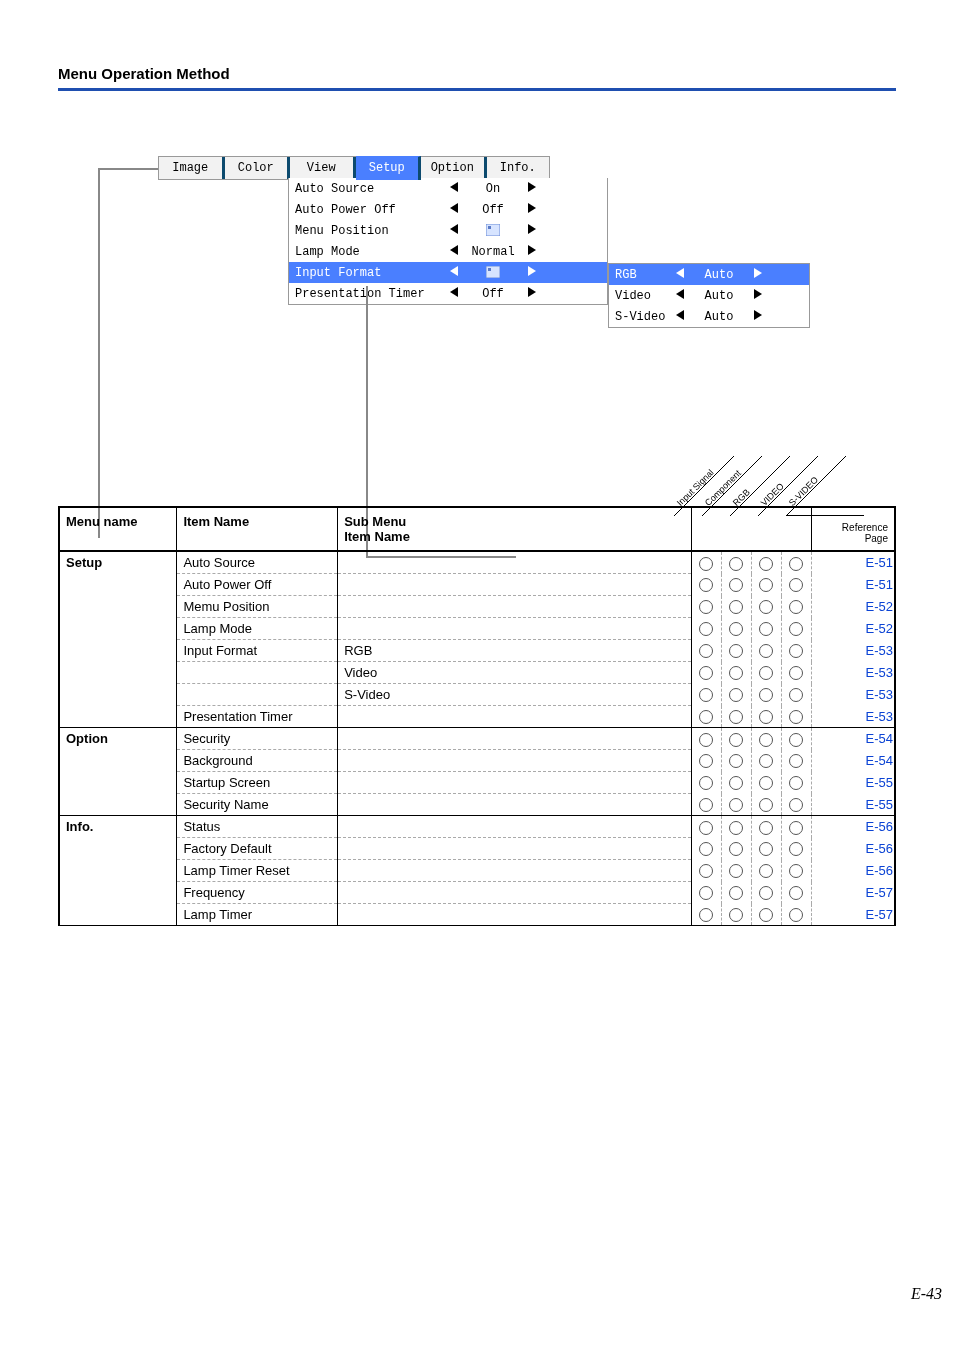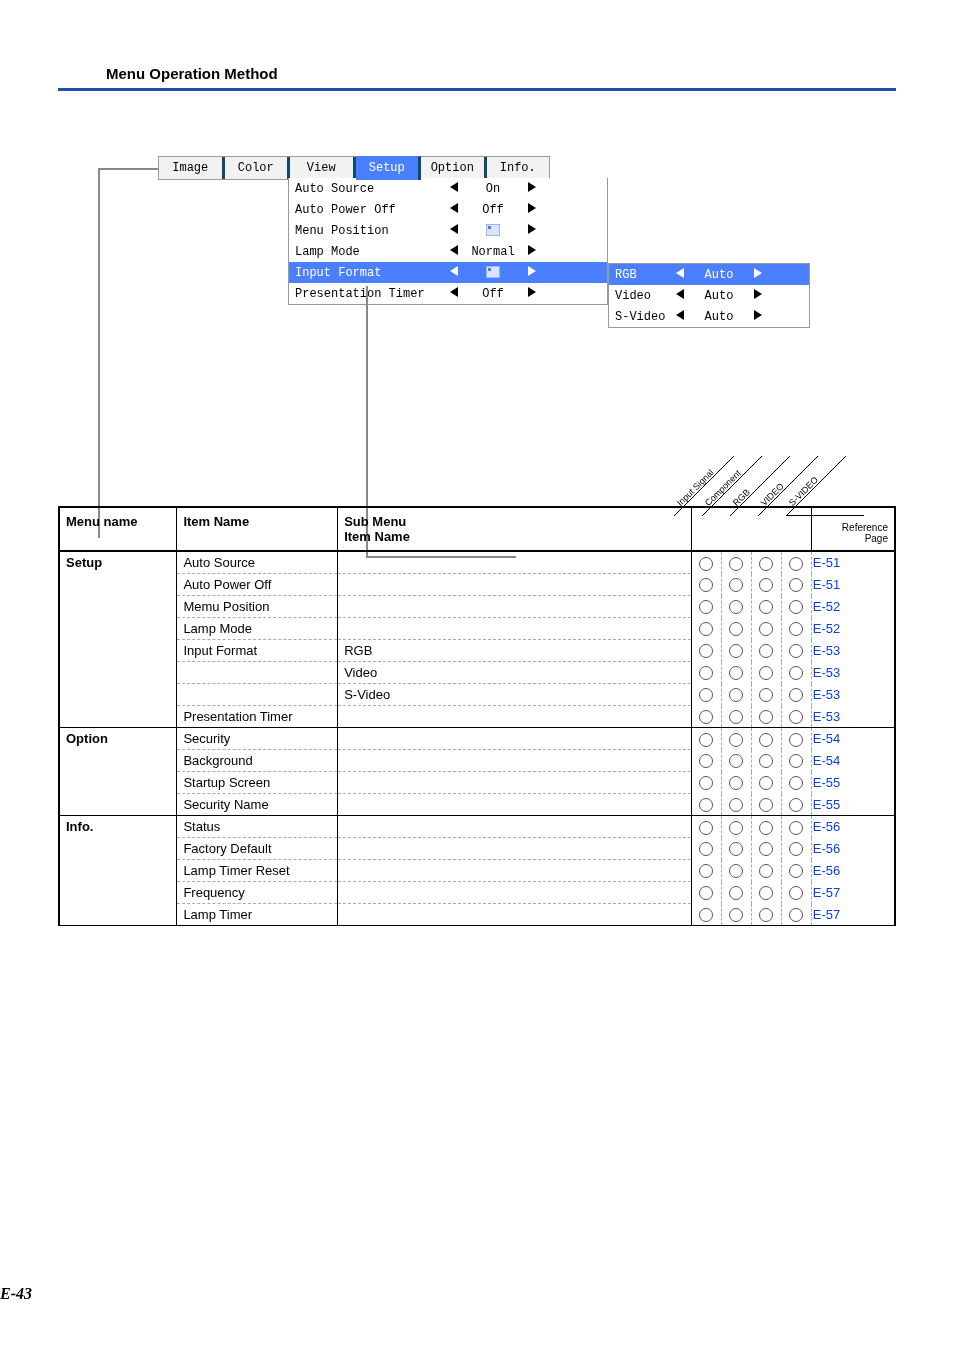--- a/index.html
+++ b/index.html
@@ -14,21 +14,20 @@
     width: 954px;
     height: 1348px;
     position: relative;
     box-sizing: border-box;
     padding: 65px 58px 0 58px;
   }
   .title-bar {
     font-weight: bold;
     font-size: 15px;
     padding-bottom: 6px;
-    margin-left: 48px;
   }
   .blue-rule {
     border: none;
     border-top: 3px solid #1f4fb0;
     margin: 0;
   }
 
   
   .osd-fig {
     position: relative;
@@ -173,21 +172,21 @@
     font-weight: normal;
     font-size: 10px;
     vertical-align: bottom;
     border-right: 2px solid #000;
   }
   .circle-cell {
     text-align: center;
     vertical-align: middle !important;
   }
   .ref-cell {
-    text-align: left;
+    text-align: right;
     color: #0b43d4;
     vertical-align: middle !important;
   }
   .circ {
     width: 12px; height: 12px;
     border: 1.5px solid #555;
     border-radius: 50%;
     display: inline-block;
     vertical-align: middle;
   }
@@ -211,23 +210,23 @@
   tr.group-end td.col-ref {
     border-bottom: 1px solid #000;
   }
   tr.tbl-end td {
     border-bottom: 2px solid #000;
   }
   
   .footer-num {
     position: absolute;
     bottom: 45px;
-    left: 0; right: 0;
-    text-align: left;
-    font-weight: bold;
+    left: 0; right: 12px;
+    text-align: right;
+    font-weight: normal;
     font-style: italic;
     font-size: 16px;
     font-family: Georgia, "Times New Roman", serif;
   }
 </style>
 </head>
 <body>
 
 <div class="page">
   <div class="title-bar">Menu Operation Method</div>

